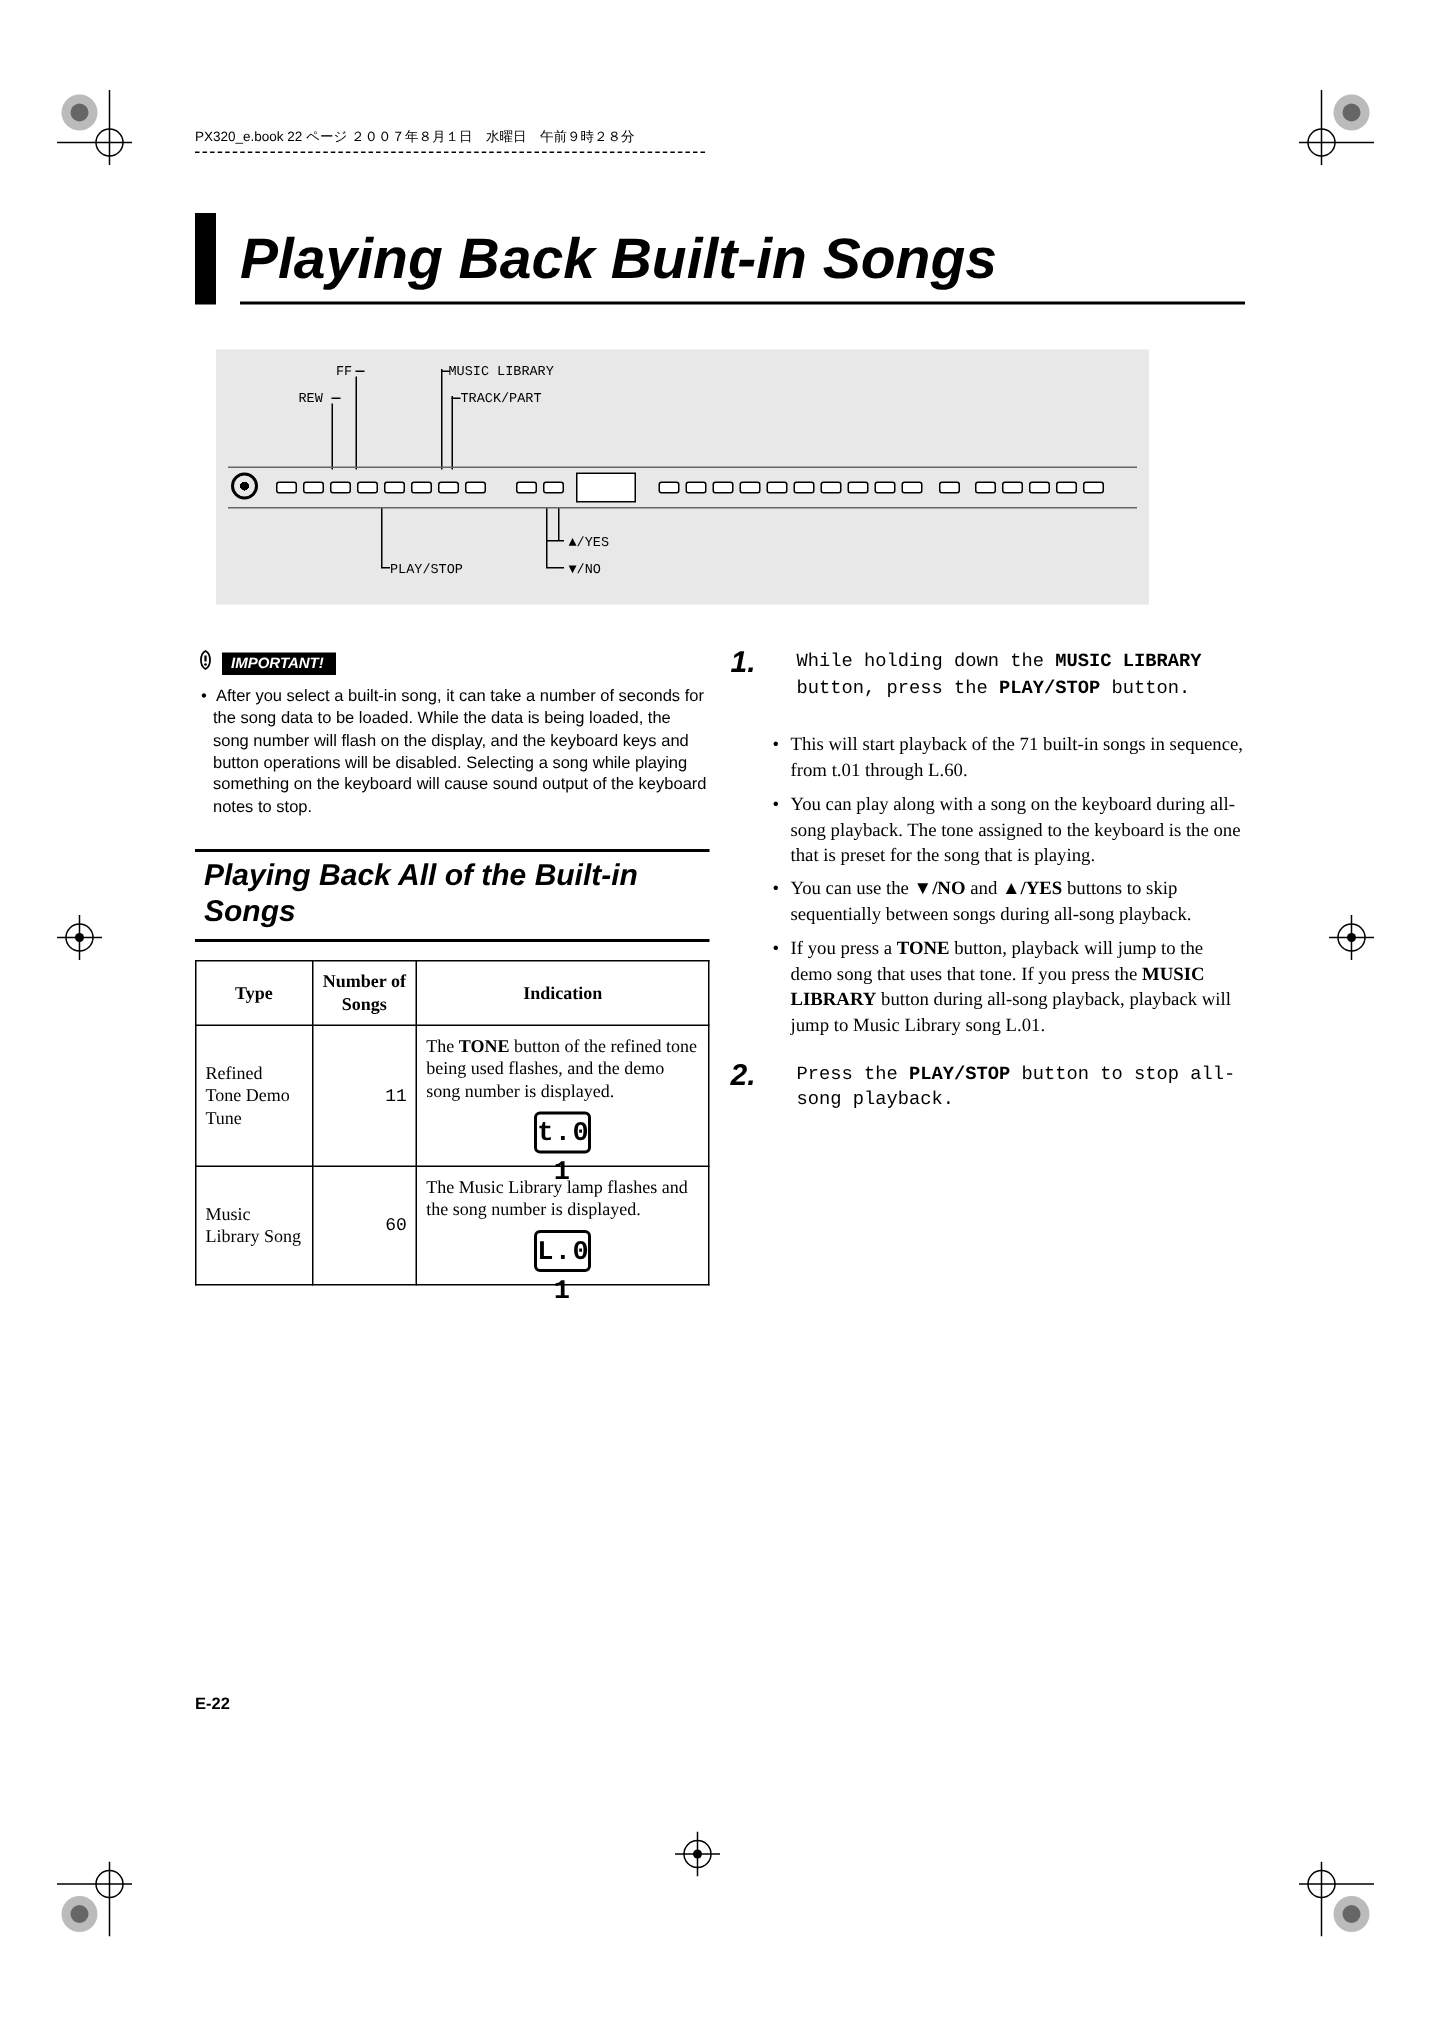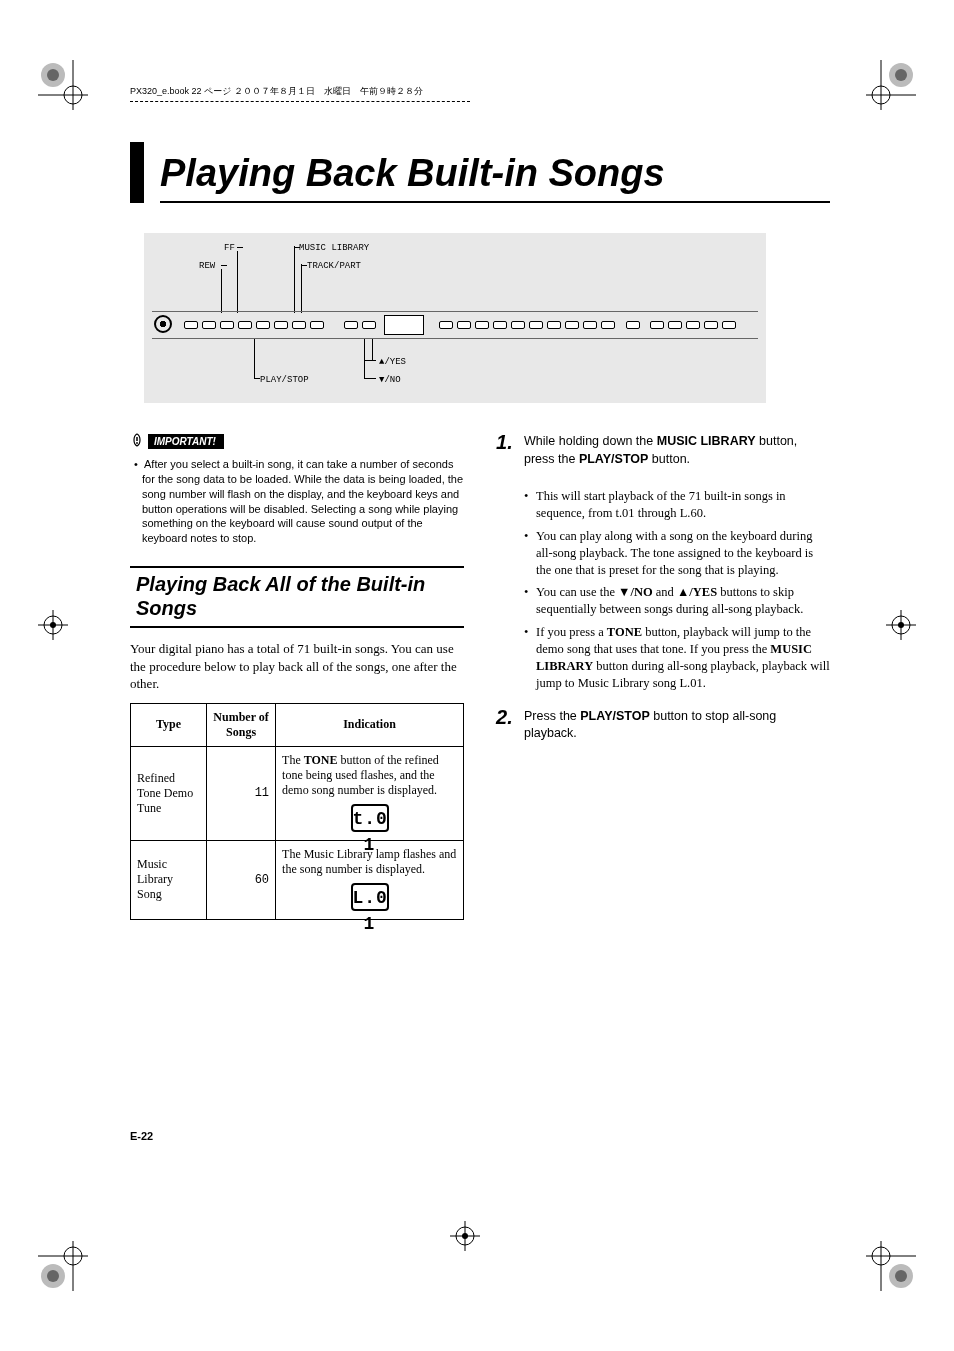--- a/index.html
+++ b/index.html
@@ -74,21 +74,21 @@
     position: absolute; top: 88px; height: 8px;
     border: 1px solid #000; background: #fff; border-radius: 2px;
   }
   .panel-screen {
     position: absolute; top: 82px; height: 20px; width: 40px;
     left: 240px; background:#fff; border:1px solid #000;
   }
 
   .columns {
     display: flex;
-    gap: 32px;
+    gap: 14px;
     margin-top: 30px;
   }
   .col {
     flex: 1;
     min-width: 0;
   }
   .important-tag {
     display: inline-block;
     background: #000;
     color: #fff;
@@ -162,23 +162,24 @@
   ol.steps > li::before {
     counter-increment: step;
     content: counter(step) ".";
     position: absolute; left: 0; top: -2px;
     font-family: Arial, sans-serif;
     font-size: 20px;
     font-weight: bold;
     font-style: italic;
   }
   .step-head {
-    font-family: Liberation Sans, sans-serif;
+    font-family: Liberation Mono, monospace;
     font-size: 12.5px;
     line-height: 1.4;
+    margin-left: 16px;
   }
   .step-head b { font-weight: bold; }
   ul.sub {
     list-style: none;
     margin-top: 20px;
   }
   ul.sub li {
     position: relative;
     padding-left: 12px;
     font-size: 12.5px;
@@ -347,21 +348,20 @@
               <path d="M7 1 C3 3 3 11 7 13 C11 11 11 3 7 1 Z" fill="none" stroke="#000" stroke-width="1.2"></path>
               <line x1="7" y1="4" x2="7" y2="8" stroke="#000" stroke-width="1.5"></line>
               <circle cx="7" cy="10" r="0.9" fill="#000"></circle>
             </svg>
         </span><span class="important-tag">IMPORTANT!</span>
         <div class="important-body"><span>•</span>&nbsp;&nbsp;<span>After you select a built-in song, it can take a number of seconds for the song data to be loaded. While the data is being loaded, the song number will flash on the display, and the keyboard keys and button operations will be disabled. Selecting a song while playing something on the keyboard will cause sound output of the keyboard notes to stop.</span></div>
       </div>
 
       <div class="section-hd">Playing Back All of the Built-in Songs</div>
 
-      <p class="para">Your digital piano has a total of 71 built-in songs. You can use the procedure below to play back all of the songs, one after the other.</p>
 
       <table class="song-table">
         <thead>
           <tr>
             <th>Type</th>
             <th>Number of Songs</th>
             <th>Indication</th>
           </tr>
         </thead>
         <tbody>

